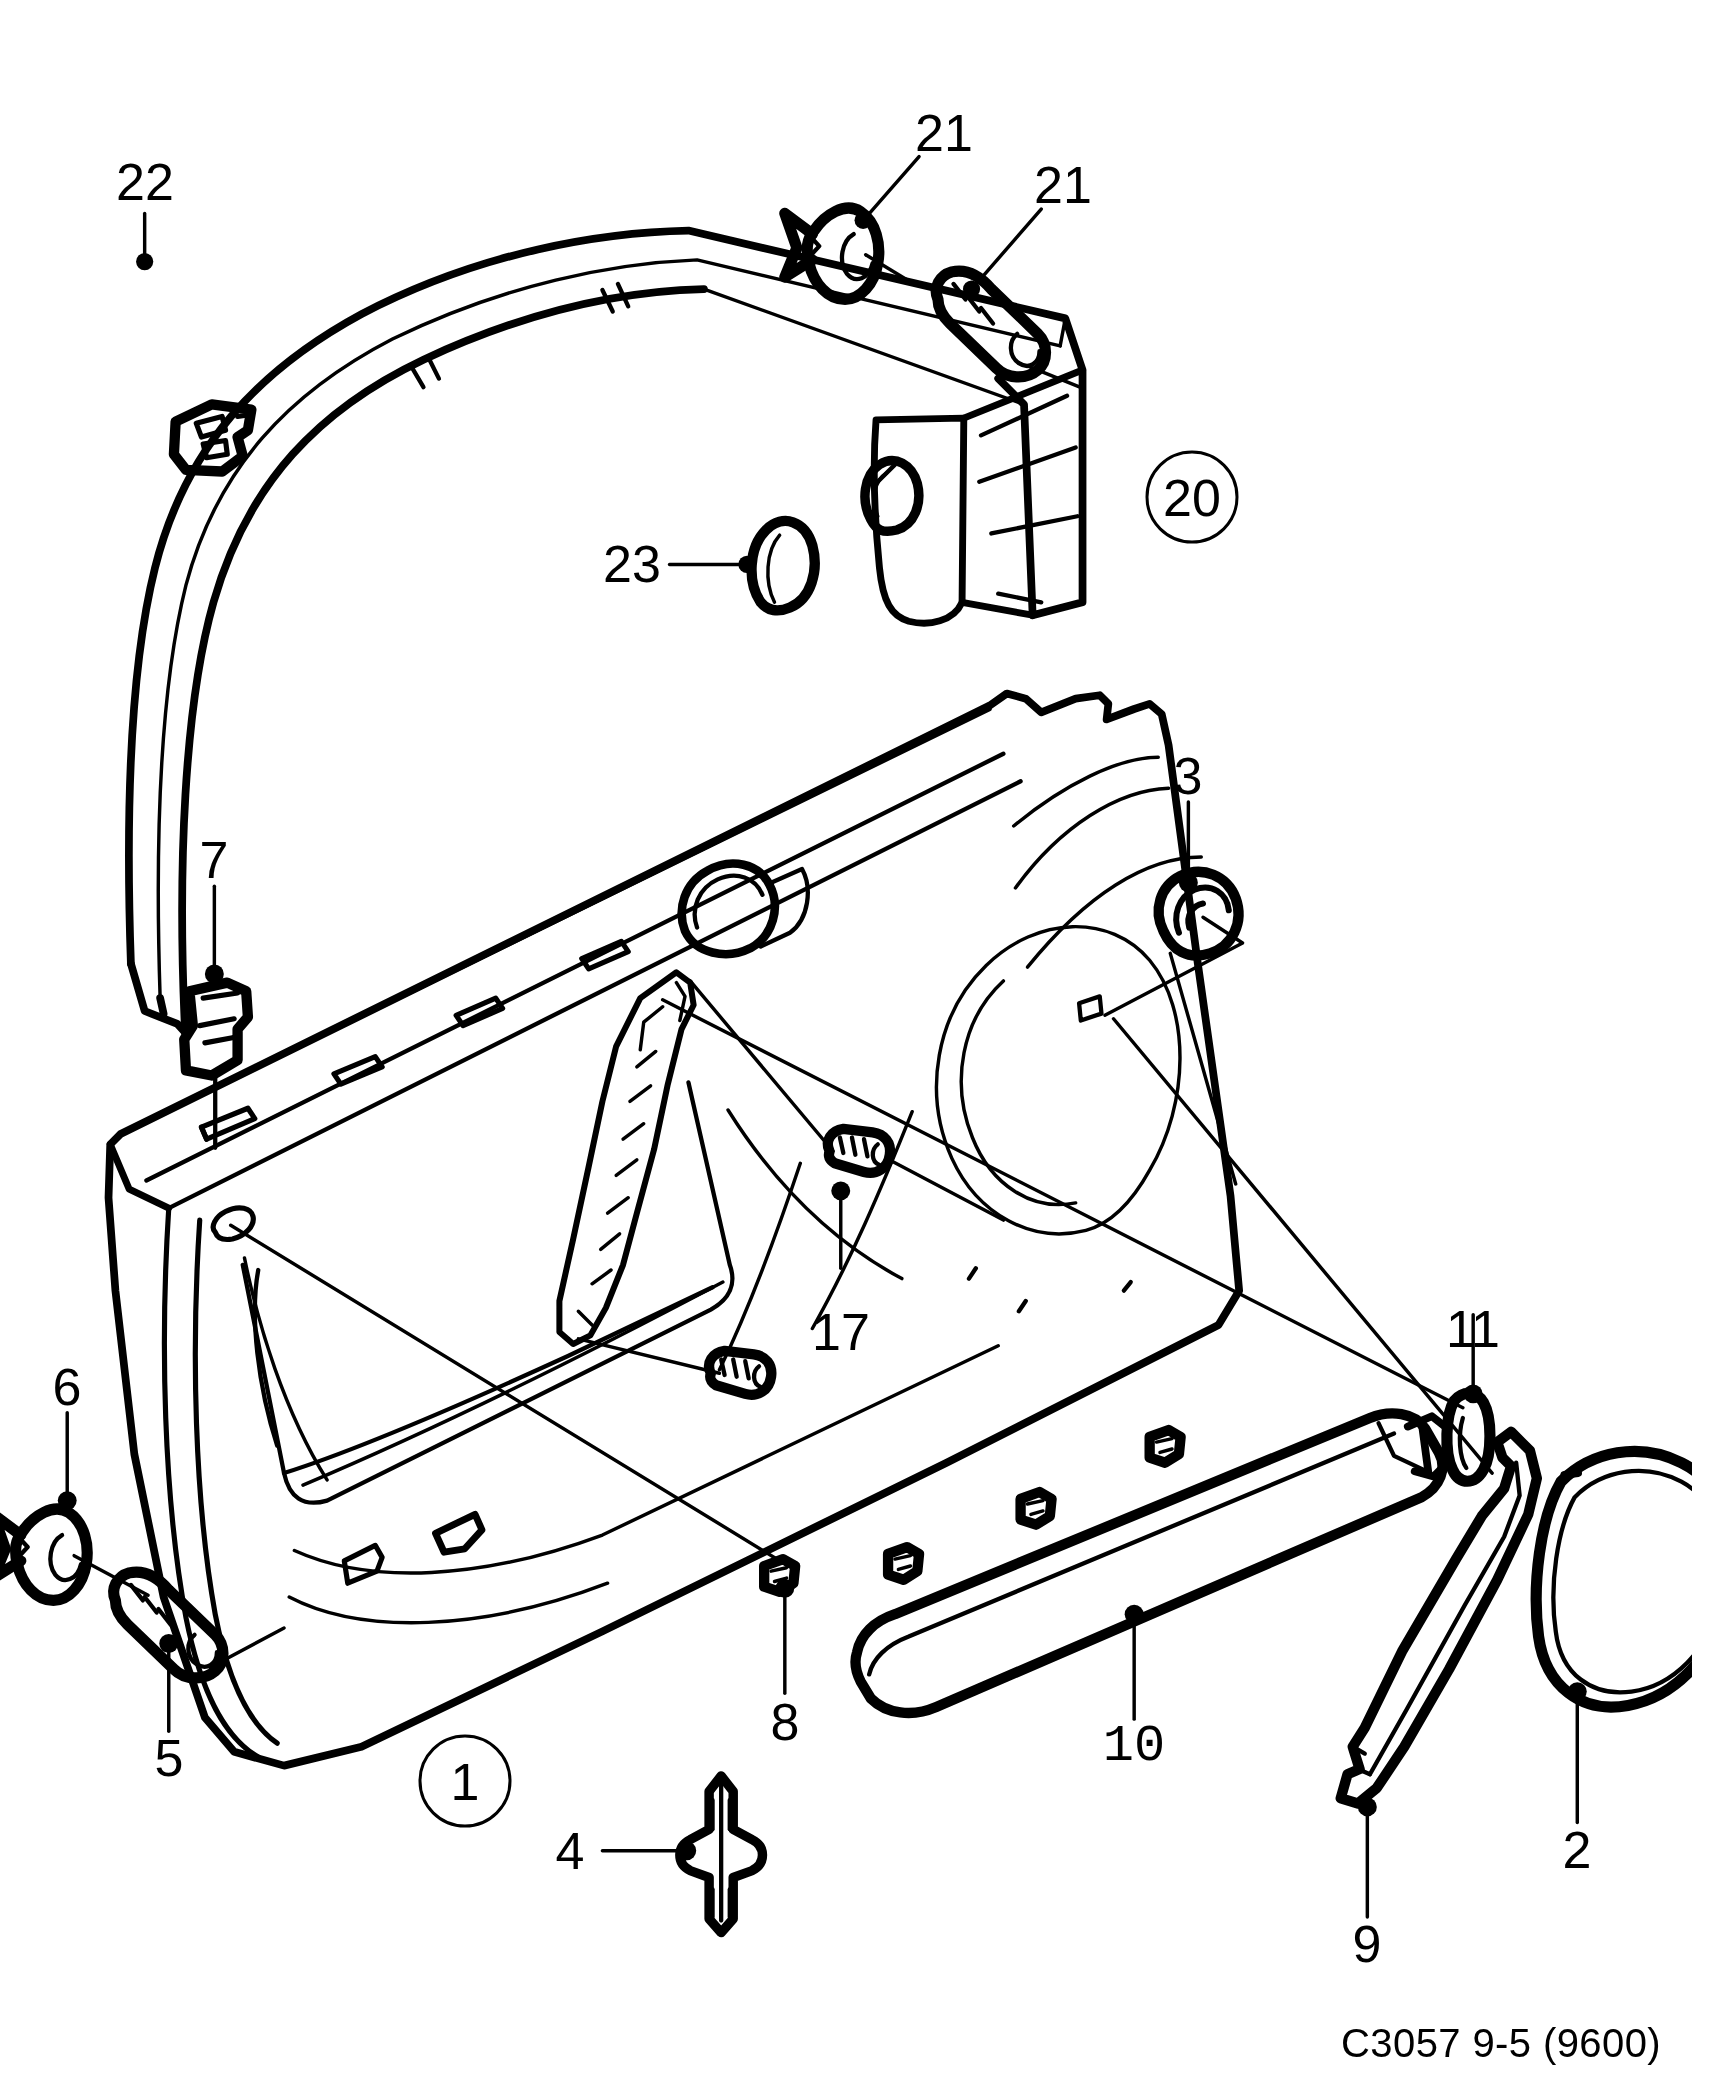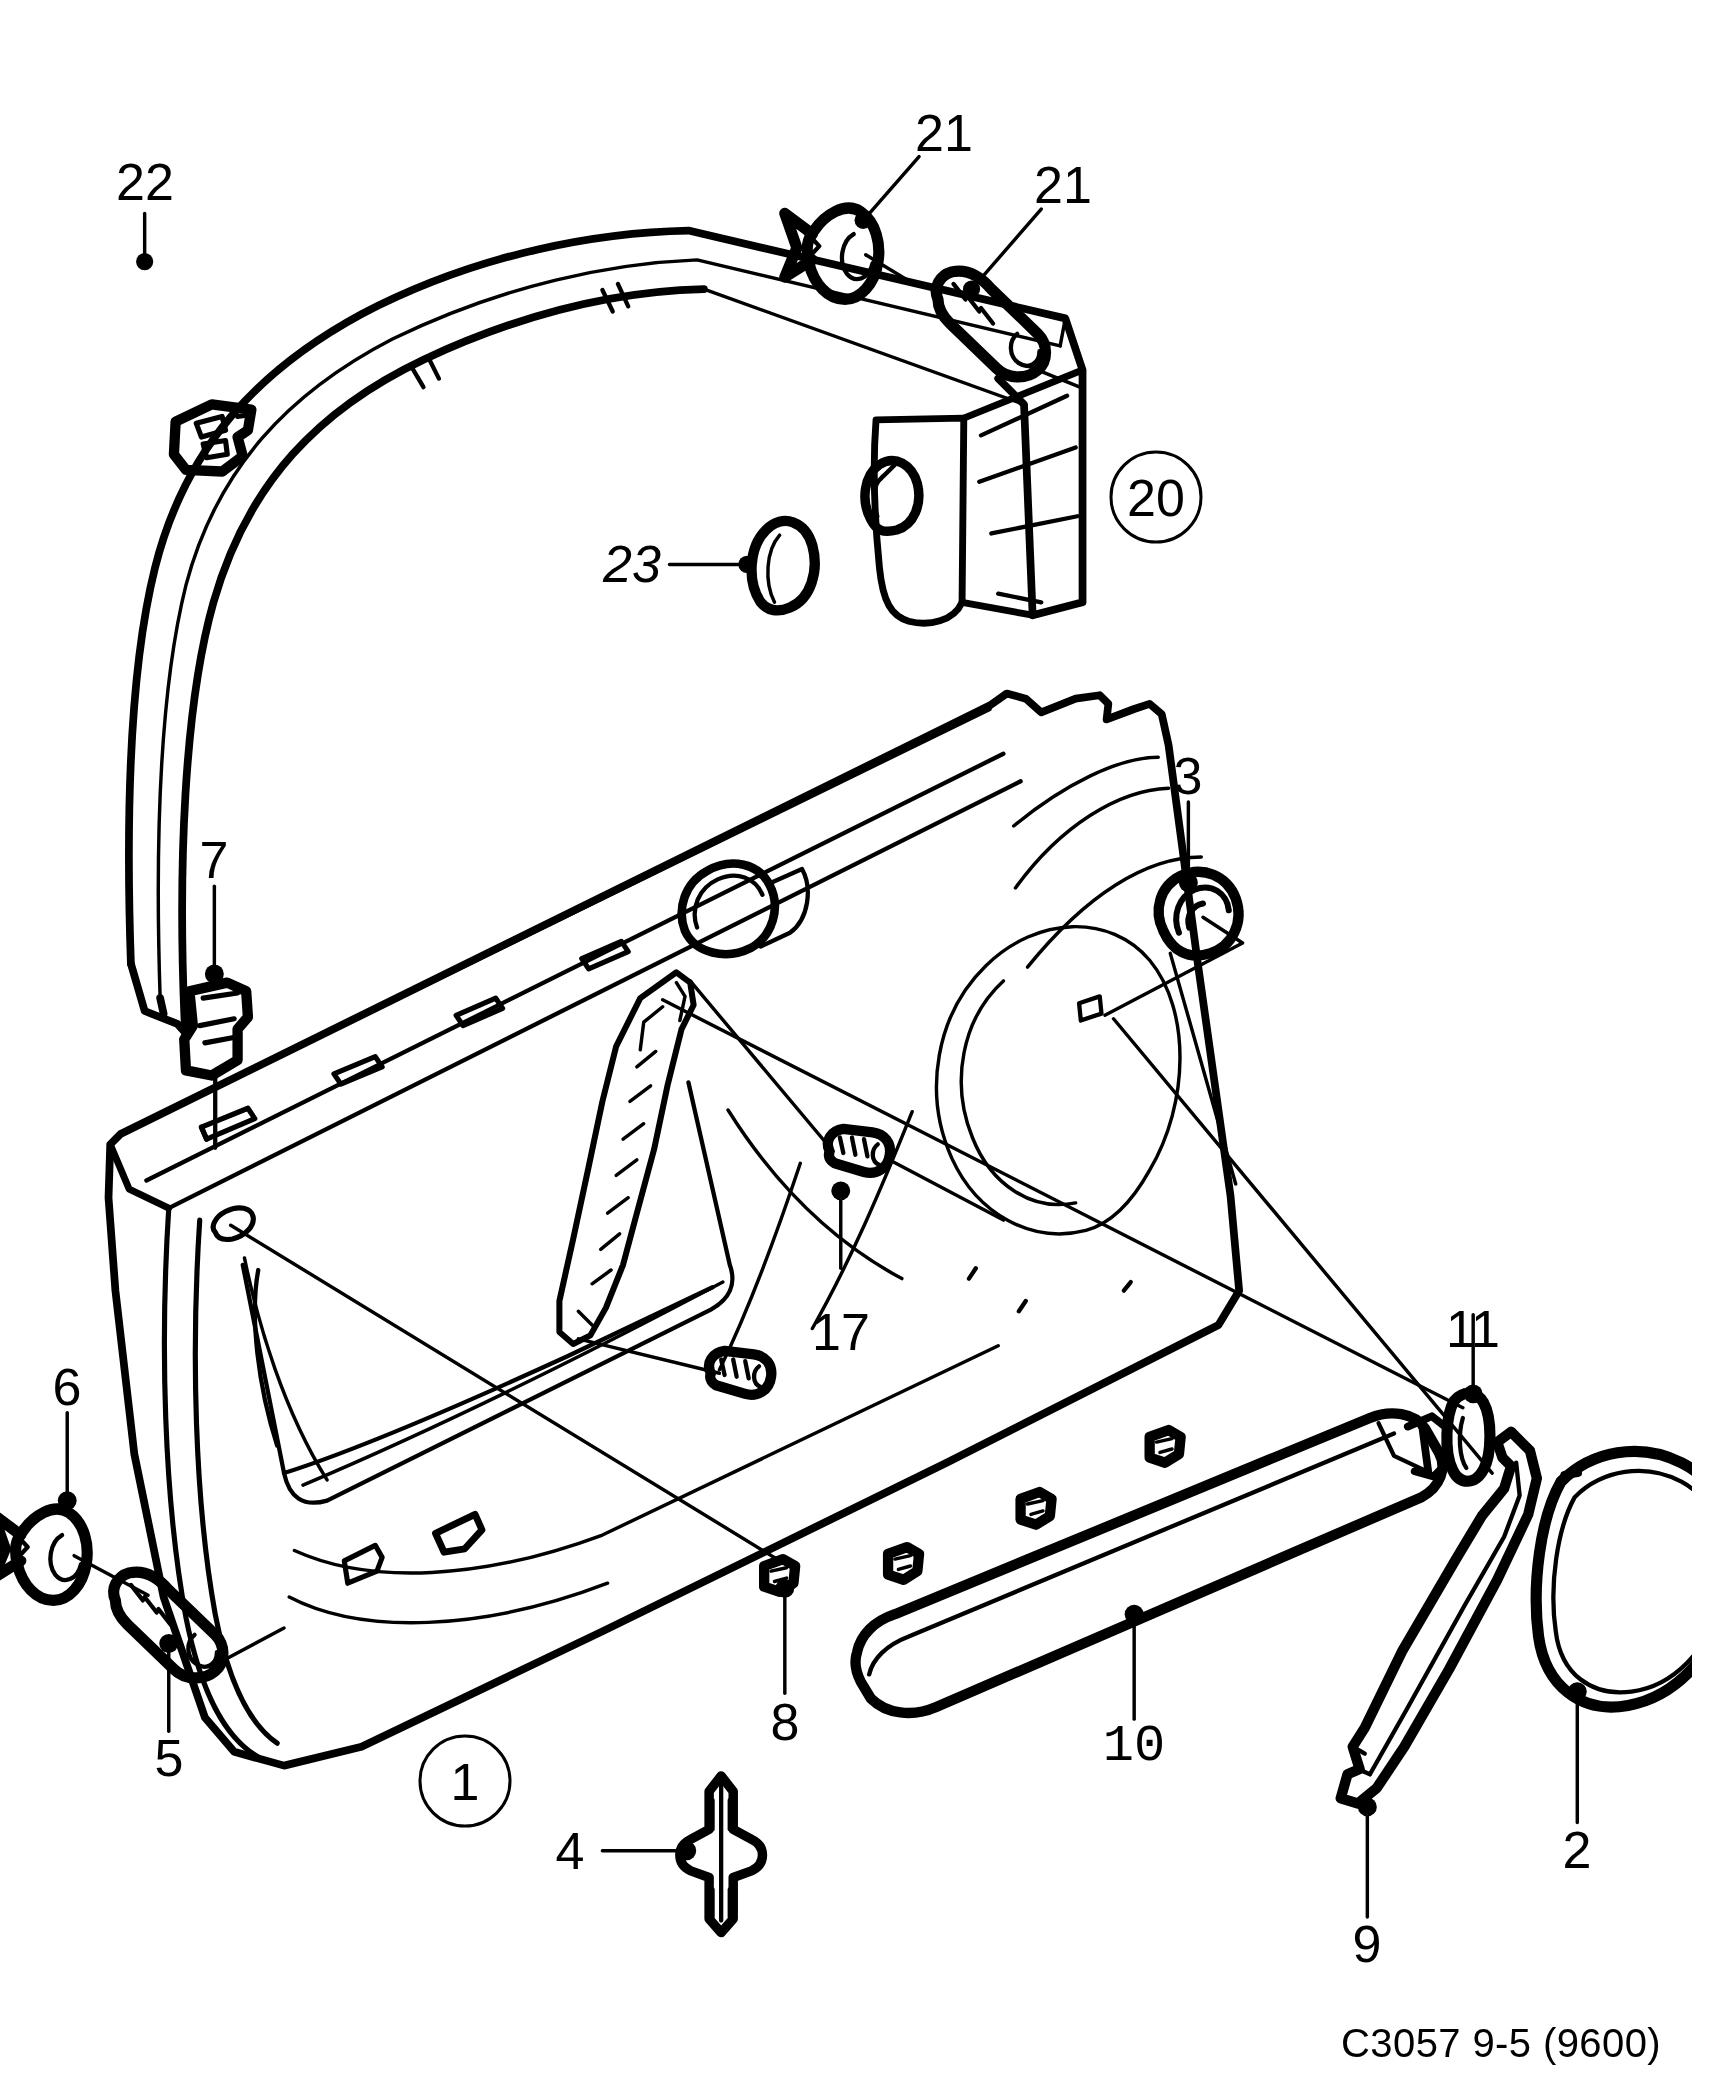--- a/index.html
+++ b/index.html
@@ -548,22 +548,22 @@
         <path d="M672,1556 L836,1596"></path>
         <path d="M802,1140 L968,1338"></path>
       </g>
 
     </g>
   </svg>
 
   <div class="callout" style="left:145px;  top:182px;">22</div>
   <div class="callout" style="left:944px; top:133px;">21</div>
   <div class="callout" style="left:1063px; top:185px;">21</div>
-  <div class="callout" style="left:632px;  top:564px;font-style:italic;">23</div>
-  <div class="callout circled" style="left:1156px; top:497px;">20</div>
+  <div class="callout" style="left:632px;  top:564px;">23</div>
+  <div class="callout circled" style="left:1192px; top:497px;">20</div>
   <div class="callout" style="left:1188px; top:776px;">3</div>
   <div class="callout" style="left:214px;  top:860px;">7</div>
   <div class="callout" style="left:841px;  top:1297px;margin-top:35px;">17</div>
   <div class="callout" style="left:1473px; top:1288px;margin-top:41px;">11</div>
   <div class="callout" style="left:67px;   top:1387px;">6</div>
   <div class="callout" style="left:169px;  top:1758px;">5</div>
   <div class="callout" style="left:785px;  top:1722px;">8</div>
   <div class="callout circled" style="left:465px; top:1781px;">1</div>
   <div class="callout" style="left:570px;  top:1851px;">4</div>
   <div class="callout" style="left:1134px; top:1747px;font-family:Liberation Mono, monospace;">10</div>

